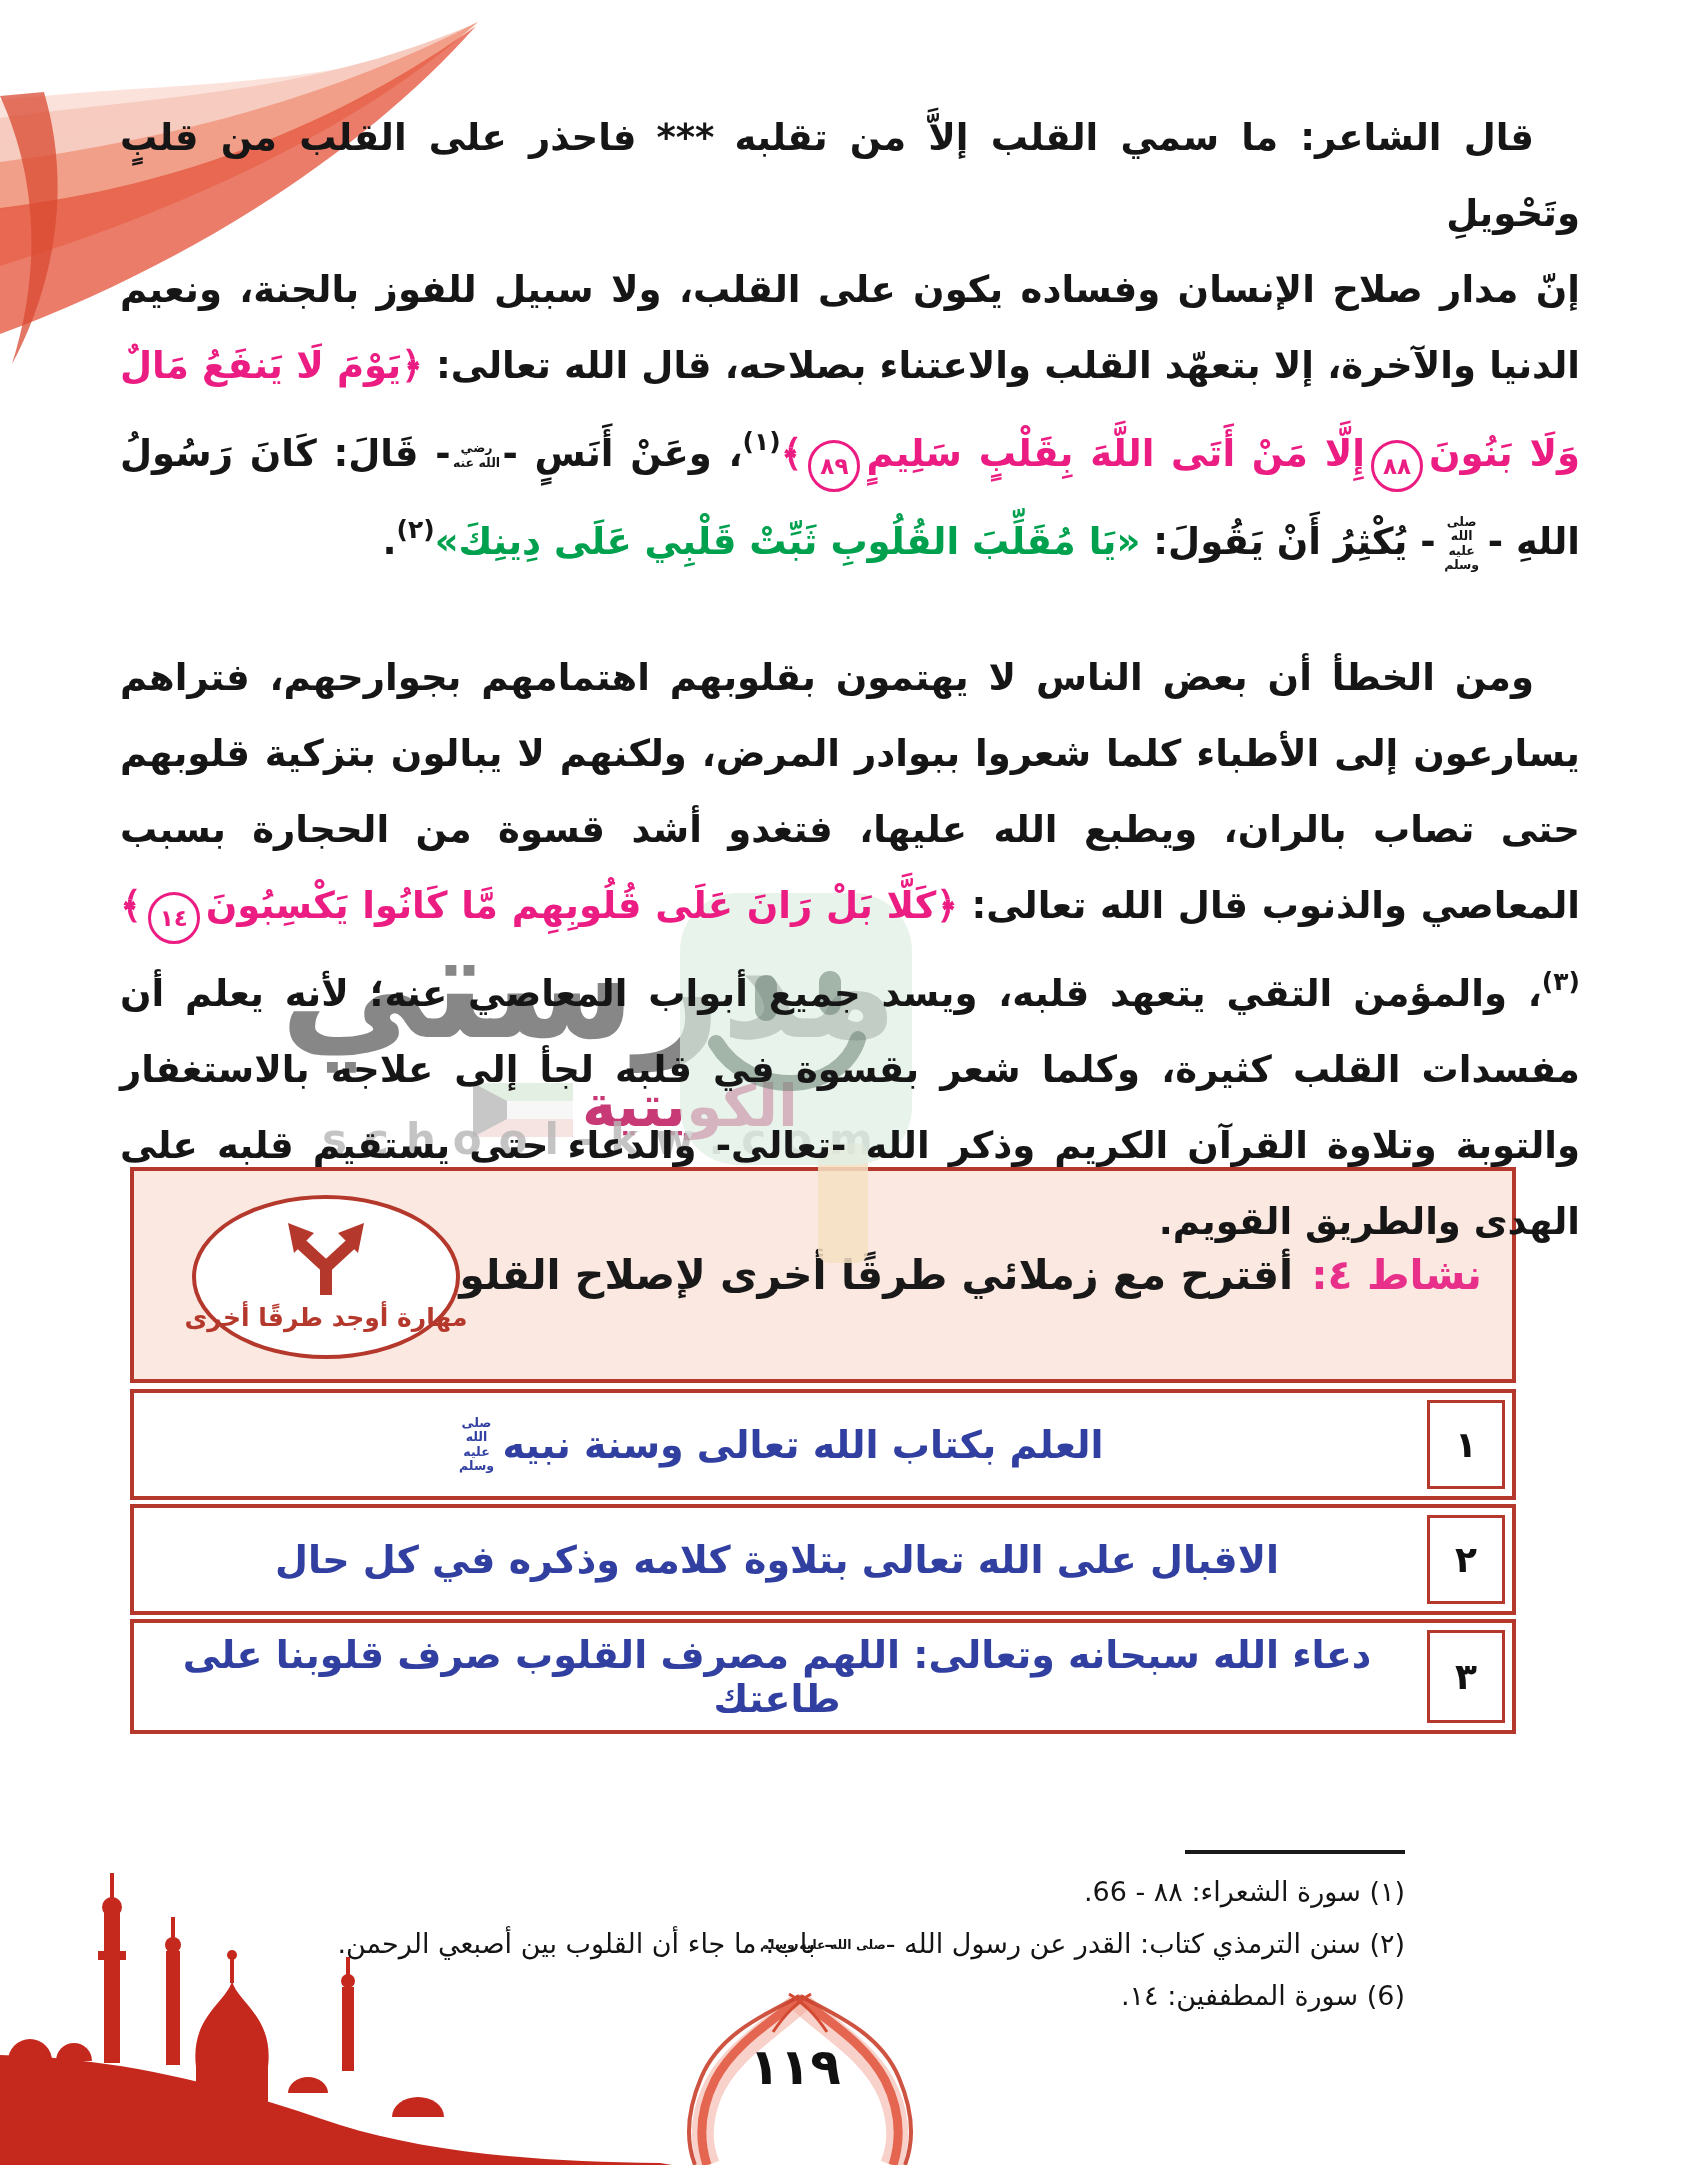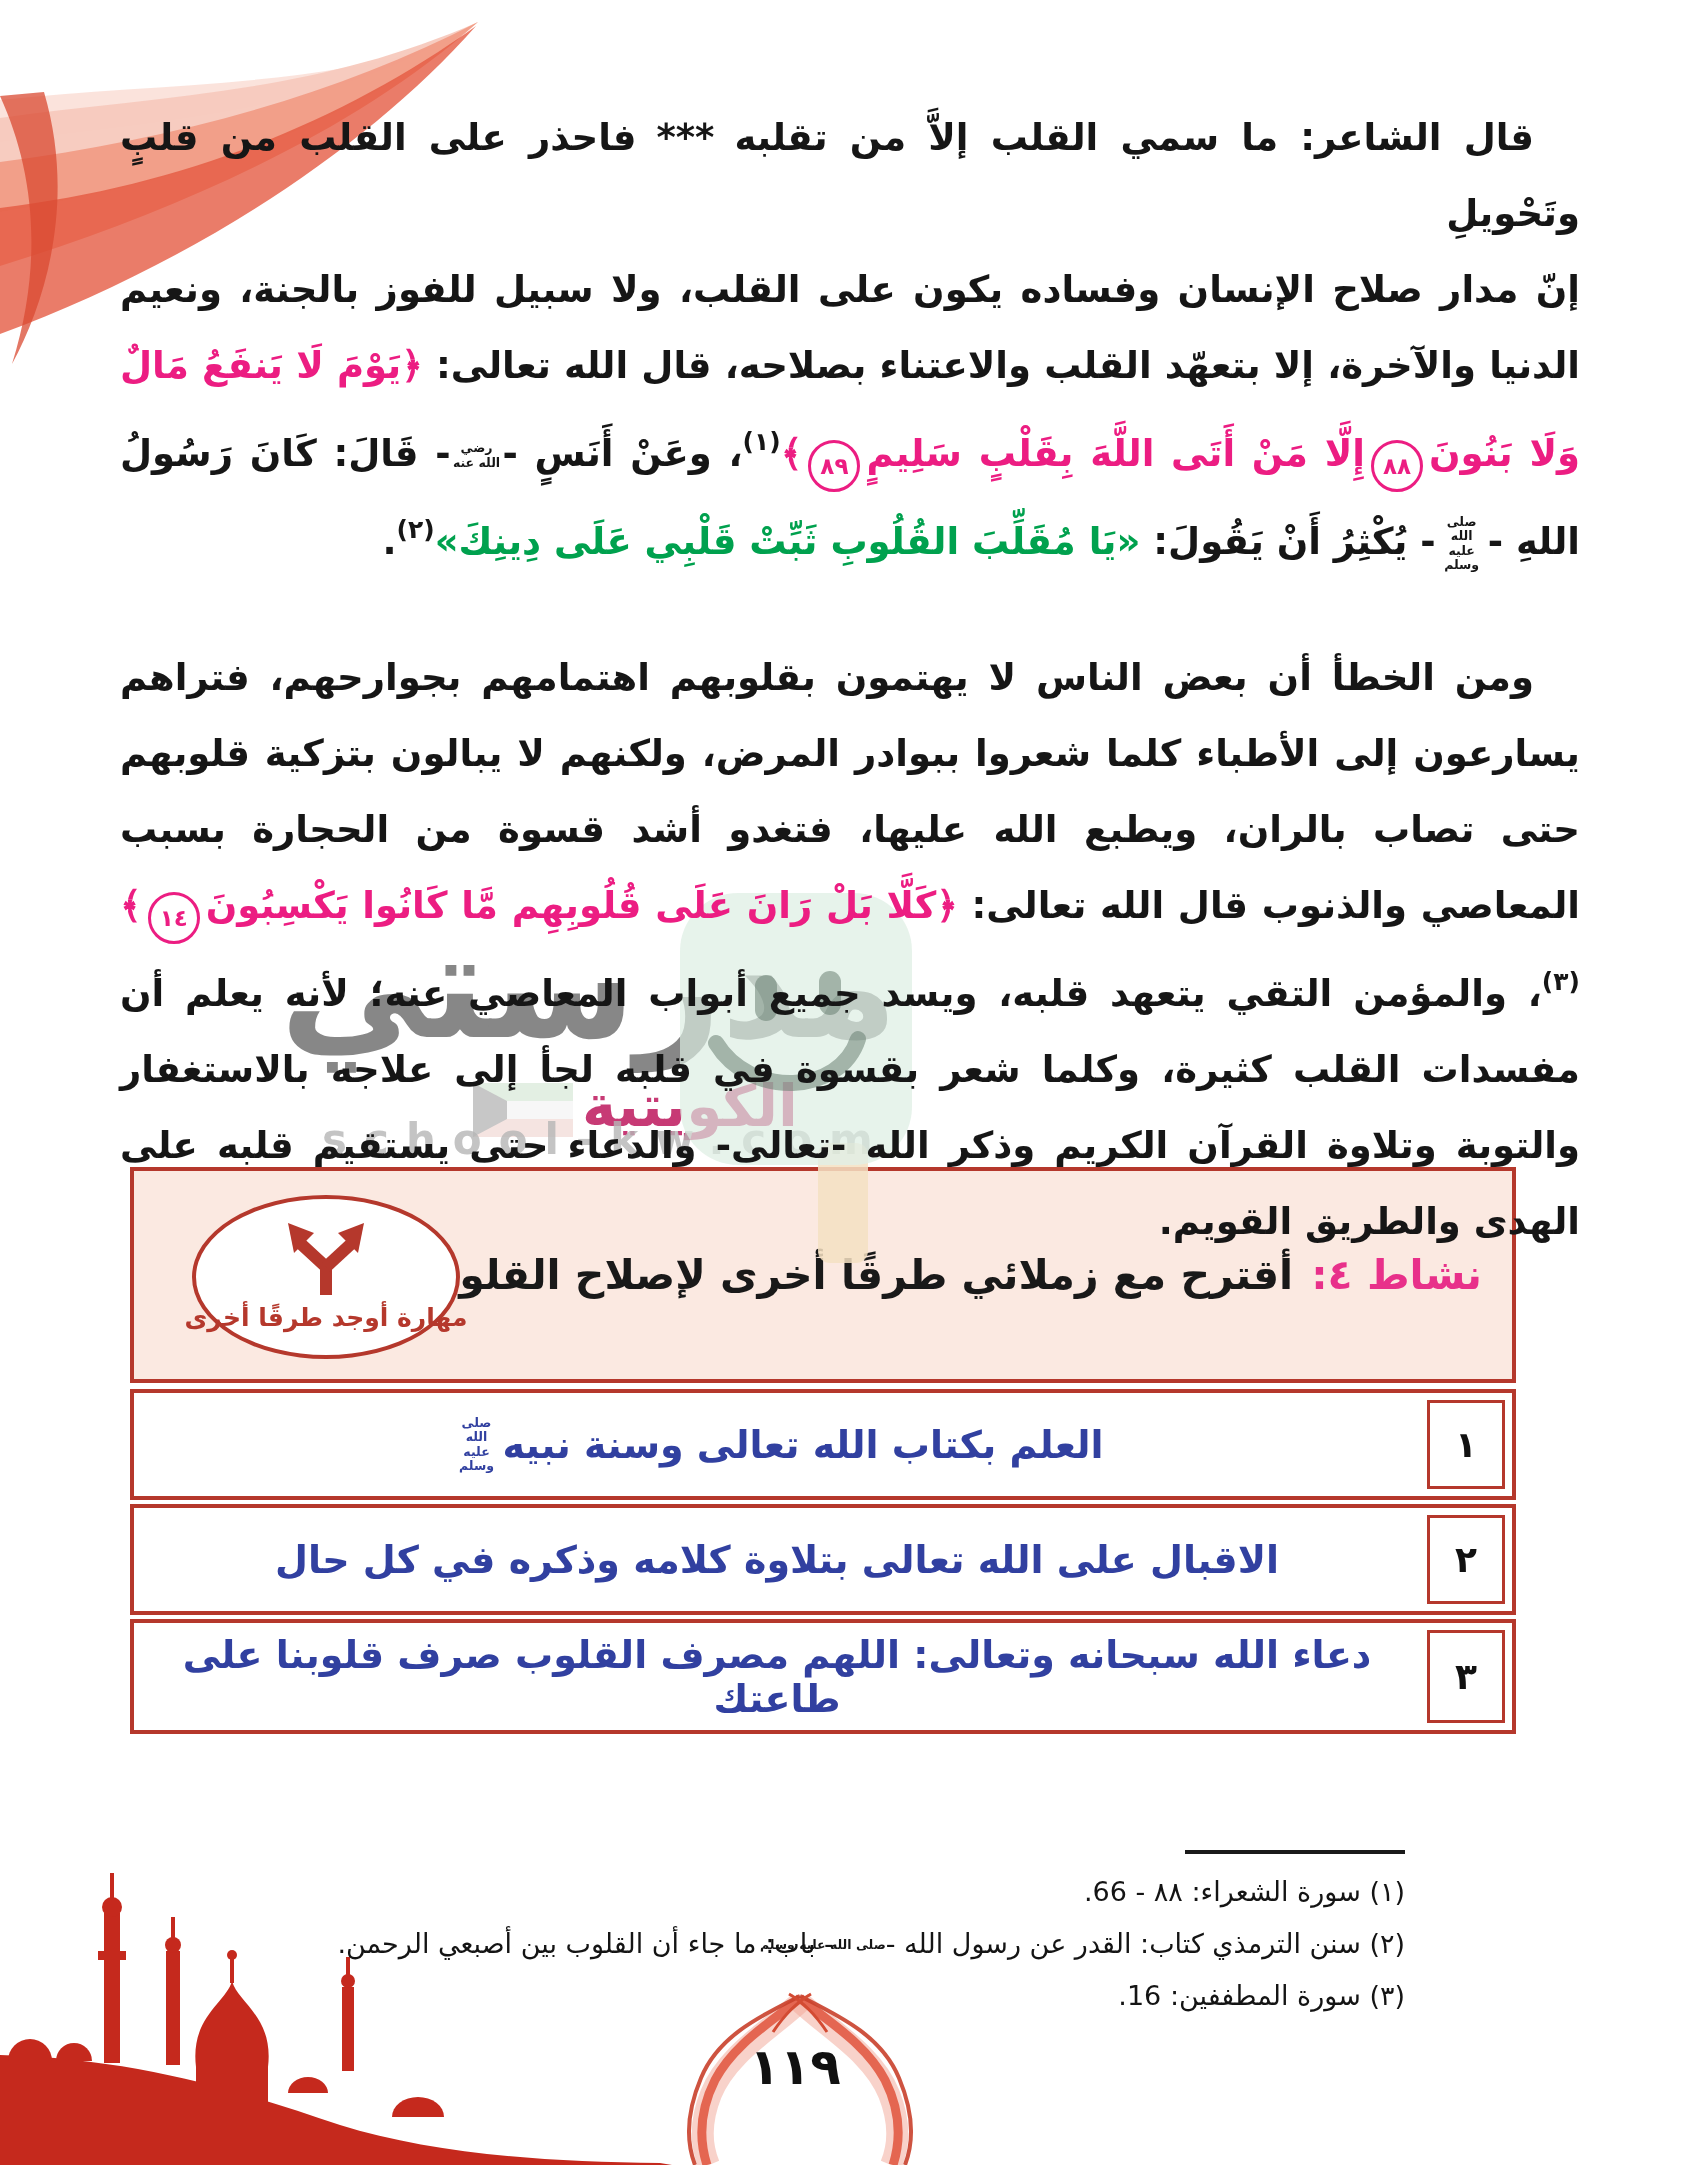--- a/index.html
+++ b/index.html
@@ -153,21 +153,21 @@
     <div class="tnum-box">٣</div>
     <div class="tcell">
         <span>دعاء الله سبحانه وتعالى: اللهم مصرف القلوب صرف قلوبنا على طاعتك</span>
       </div>
   </div>
 
   <div class="fn-rule"></div>
   <div class="footnotes">
     <div class="fn"><span>(١) سورة الشعراء: ٨٨ - 66.</span></div>
     <div class="fn"><span>(٢) سنن الترمذي   كتاب: القدر عن رسول الله -</span><span class="honorific">صلى الله عليه وسلم</span><span>-  باب: ما جاء أن القلوب بين أصبعي الرحمن.</span></div>
-    <div class="fn"><span>(٣) سورة المطففين: 16.</span></div>
+    <div class="fn"><span>(6) سورة المطففين: ١٤.</span></div>
   </div>
 
   <svg class="mosque" width="700" height="310" viewBox="0 0 700 310">
     <g fill="#c5291d">
       <path d="M0,200 C140,204 240,236 340,270 C430,298 540,307 660,308 L672,310 L0,310 Z"></path>
       <rect x="104" y="58" width="16" height="150"></rect>
       <rect x="98" y="96" width="28" height="9"></rect>
       <circle cx="112" cy="52" r="10"></circle>
       <rect x="110" y="18" width="4" height="28"></rect>
       <rect x="166" y="96" width="14" height="114"></rect>

